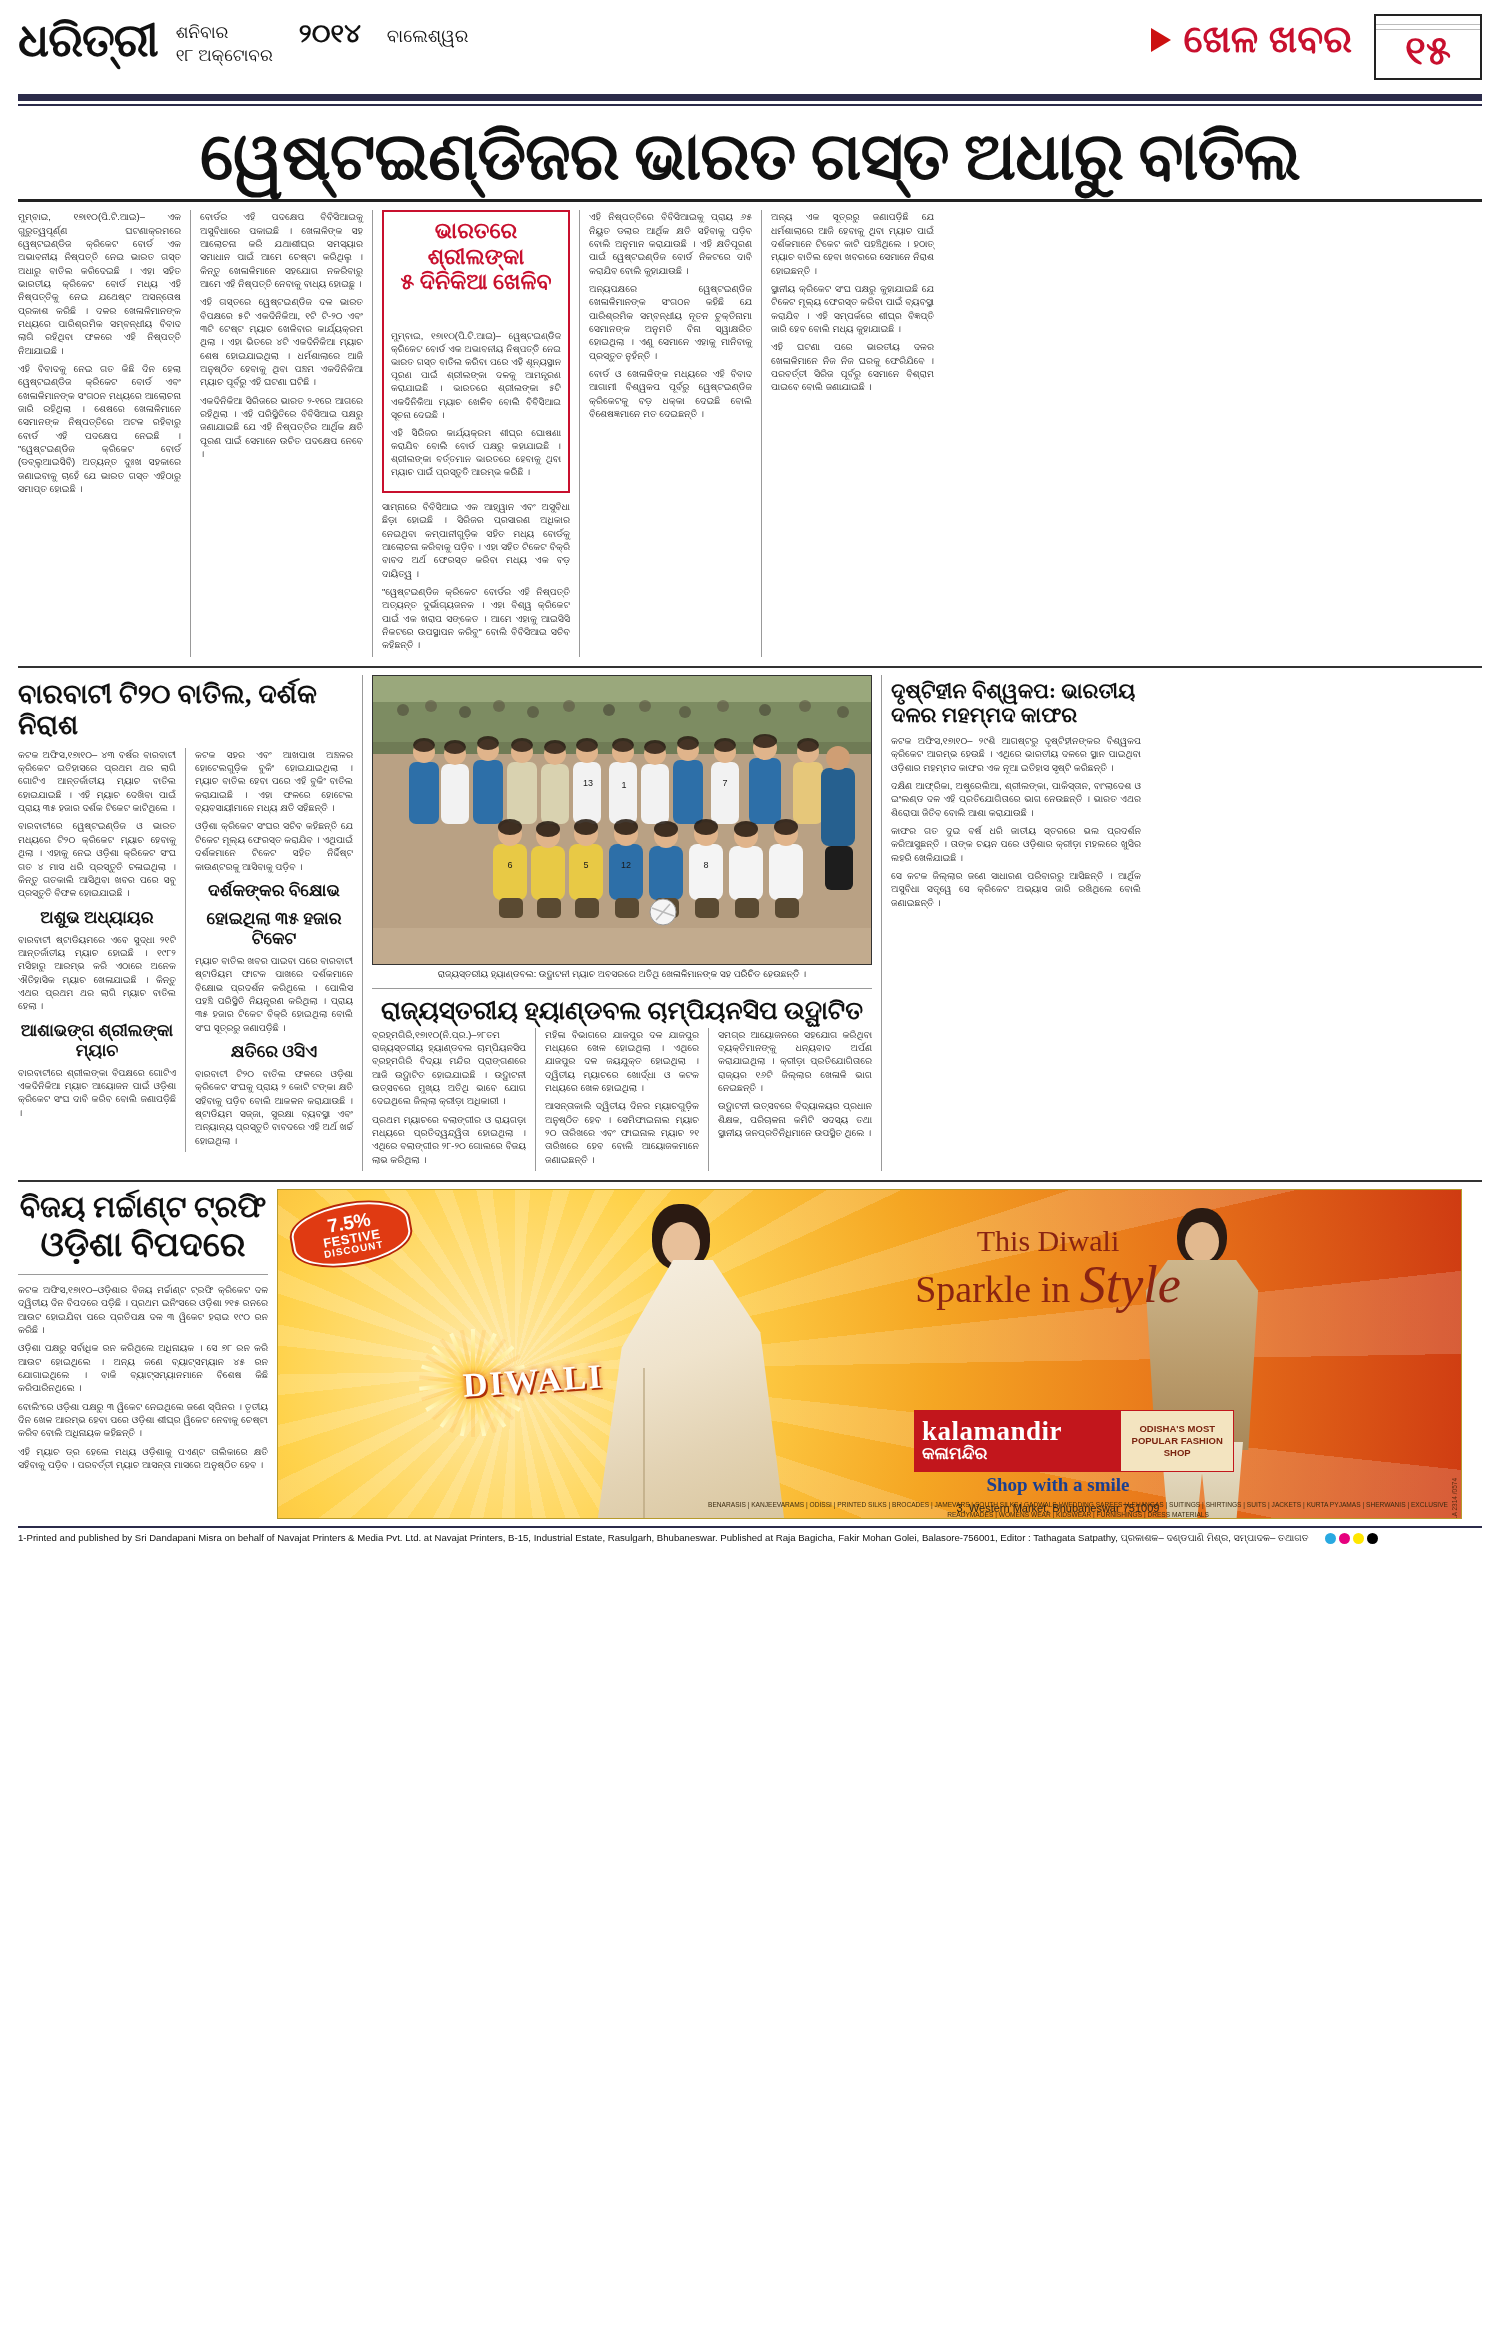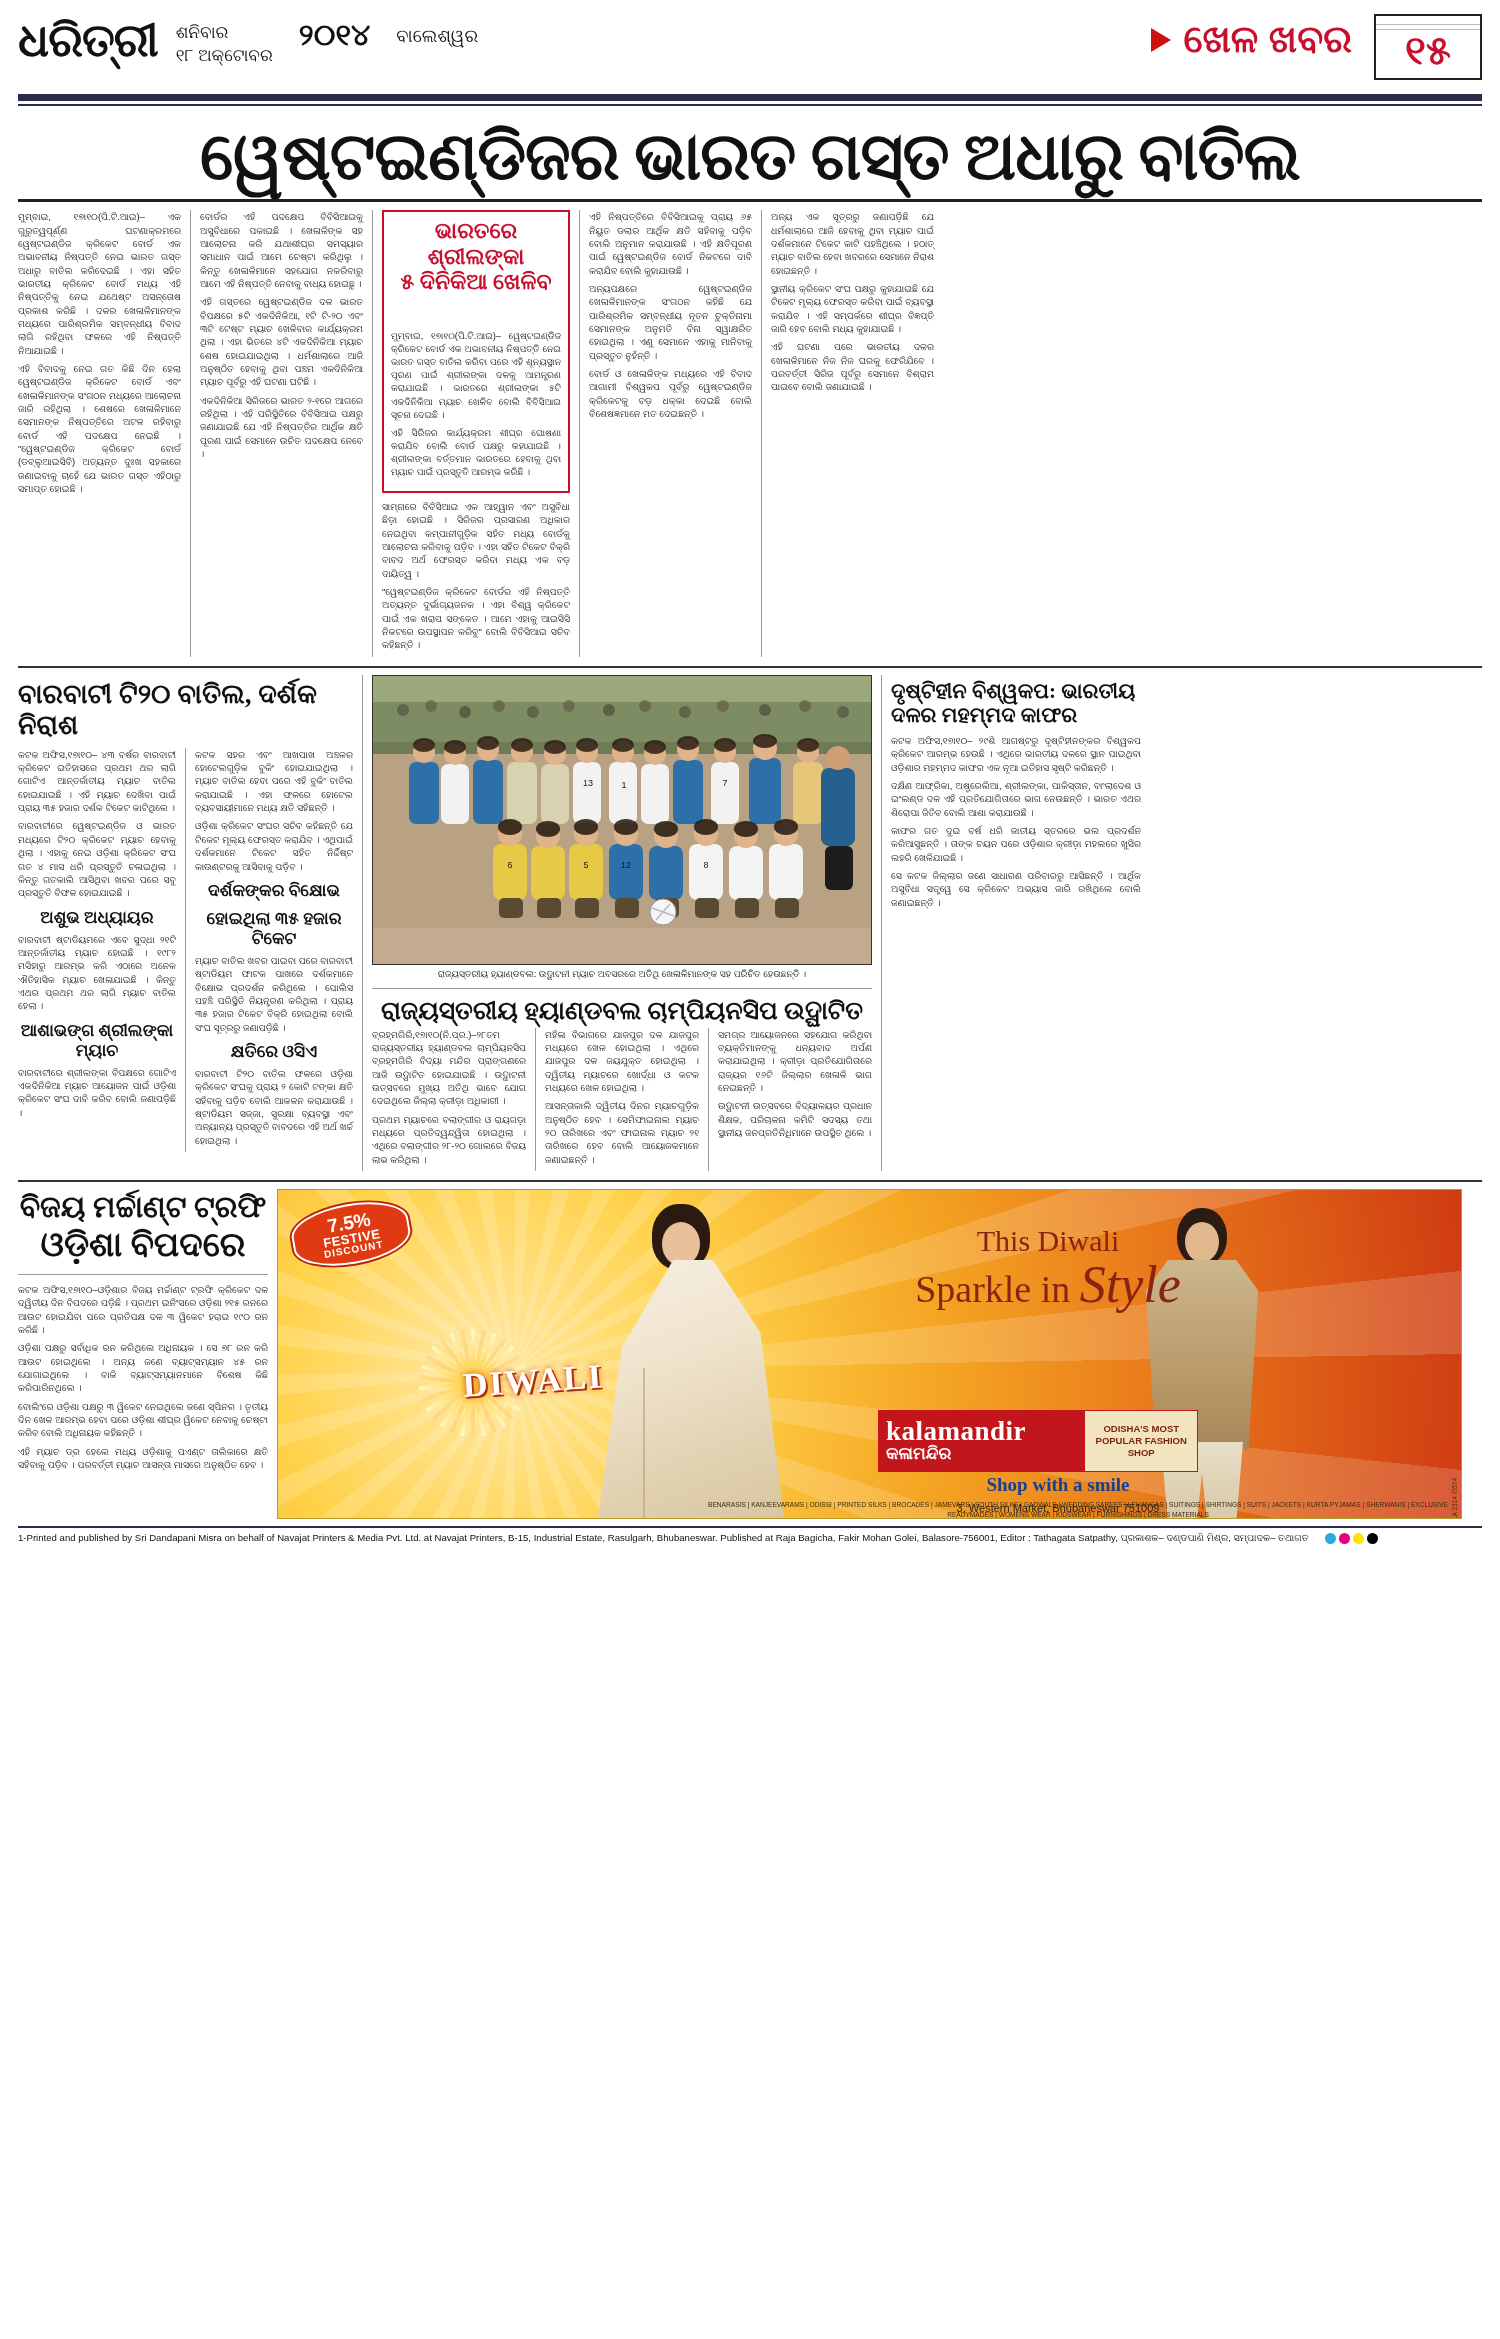--- a/index.html
+++ b/index.html
@@ -11,21 +11,21 @@
     color:#111;
     position:relative;
     overflow:hidden;
   }
   .page { width:1500px; height:2339px; padding:14px 18px 0 18px; position:relative; }
 
   
   .masthead { display:flex; align-items:flex-start; height:78px; }
   .logo { font-family:"Liberation Serif", serif; font-weight:bold; font-size:46px; letter-spacing:-1px; padding-right:18px; white-space:nowrap; }
   .mh-date { font-size:17px; line-height:1.35; padding-top:8px; white-space:nowrap; }
-  .mh-year { font-size:30px; font-weight:bold; padding:4px 26px 0 26px; white-space:nowrap; }
+  .mh-year { font-size:26px; font-weight:bold; padding:4px 26px 0 26px; white-space:nowrap; }
   .mh-place { font-size:18px; padding-top:12px; white-space:nowrap; }
   .mh-spacer { flex:1; }
   .mh-khela { display:flex; align-items:center; gap:12px; padding-top:4px; }
   .play-tri { width:0; height:0; border-left:20px solid #cc1111; border-top:12px solid transparent; border-bottom:12px solid transparent; }
   .mh-khela-text { font-size:38px; font-weight:bold; color:#c8102e; white-space:nowrap; }
   .pagenum-wrap { position:relative; margin-left:22px; width:108px; height:66px; }
   .pagenum-box { position:absolute; inset:0; border:2px solid #222; background:#fff; }
   .pagenum-box:before { content:""; position:absolute; left:0; right:0; top:8px; height:1px; background:#bbb; }
   .pagenum-box:after { content:""; position:absolute; left:0; right:0; top:13px; height:1px; background:#bbb; }
   .pagenum { position:absolute; inset:0; display:flex; align-items:center; justify-content:center; font-size:40px; font-weight:bold; color:#c8102e; padding-top:8px; }
@@ -149,21 +149,21 @@
     clip-path:polygon(22% 0%, 78% 0%, 96% 16%, 88% 100%, 12% 100%, 4% 16%);
   }
   .model-r .pants { position:absolute; left:58px; top:238px; width:82px; height:78px; background:linear-gradient(#e9dfc8,#d7c9a8); clip-path:polygon(0% 0%,100% 0%,92% 100%,56% 100%,50% 40%,44% 100%,8% 100%); }
 
   .ad-copy { position:absolute; left:560px; top:34px; width:420px; text-align:center; color:#7a1f10; }
   .ad-copy .l1 { font-family:"Liberation Serif", serif; font-size:30px; color:#8a2412; }
   .ad-copy .l2 { font-family:"Liberation Serif", serif; font-size:38px; color:#8a2412; line-height:1.05; }
   .ad-copy .l2 em { font-size:52px; font-style:italic; }
   .ad-copy .l3 { font-family:"Liberation Serif", serif; font-style:italic; font-size:17px; color:#5e2a12; margin-top:18px; line-height:1.45; }
 
-  .kala-box { position:absolute; left:600px; bottom:46px; width:320px; height:62px; display:flex; }
+  .kala-box { position:absolute; left:636px; bottom:46px; width:320px; height:62px; display:flex; }
   .kala-l { width:232px; background:#c2161c; color:#fff; display:flex; flex-direction:column; justify-content:center; padding-left:8px; }
   .kala-l .k1 { font-family:"Liberation Serif", serif; font-size:27px; font-weight:bold; letter-spacing:0.5px; line-height:1; }
   .kala-l .k2 { font-size:17px; font-weight:bold; line-height:1.1; }
   .kala-r { width:128px; background:#f3e4c0; color:#7a2410; font-size:9.5px; font-weight:bold; display:flex; flex-direction:column; align-items:center; justify-content:center; text-align:center; line-height:1.25; border:1px solid #c2161c; }
   .shopwith { position:absolute; left:600px; bottom:22px; width:360px; text-align:center; font-family:"Liberation Serif", serif; font-size:19px; font-weight:bold; color:#1b3f8f; }
   .adaddr { position:absolute; left:560px; bottom:4px; width:440px; text-align:center; font-size:11px; color:#222; }
   .adlist { position:absolute; left:430px; bottom:-2px; width:740px; text-align:center; font-size:6.6px; color:#3a2a10; line-height:1.5; }
   .ad-vert-credit { position:absolute; right:3px; bottom:40px; font-size:6.5px; color:#5a2a10; transform:rotate(-90deg); transform-origin:100% 100%; white-space:nowrap; }
 
   

